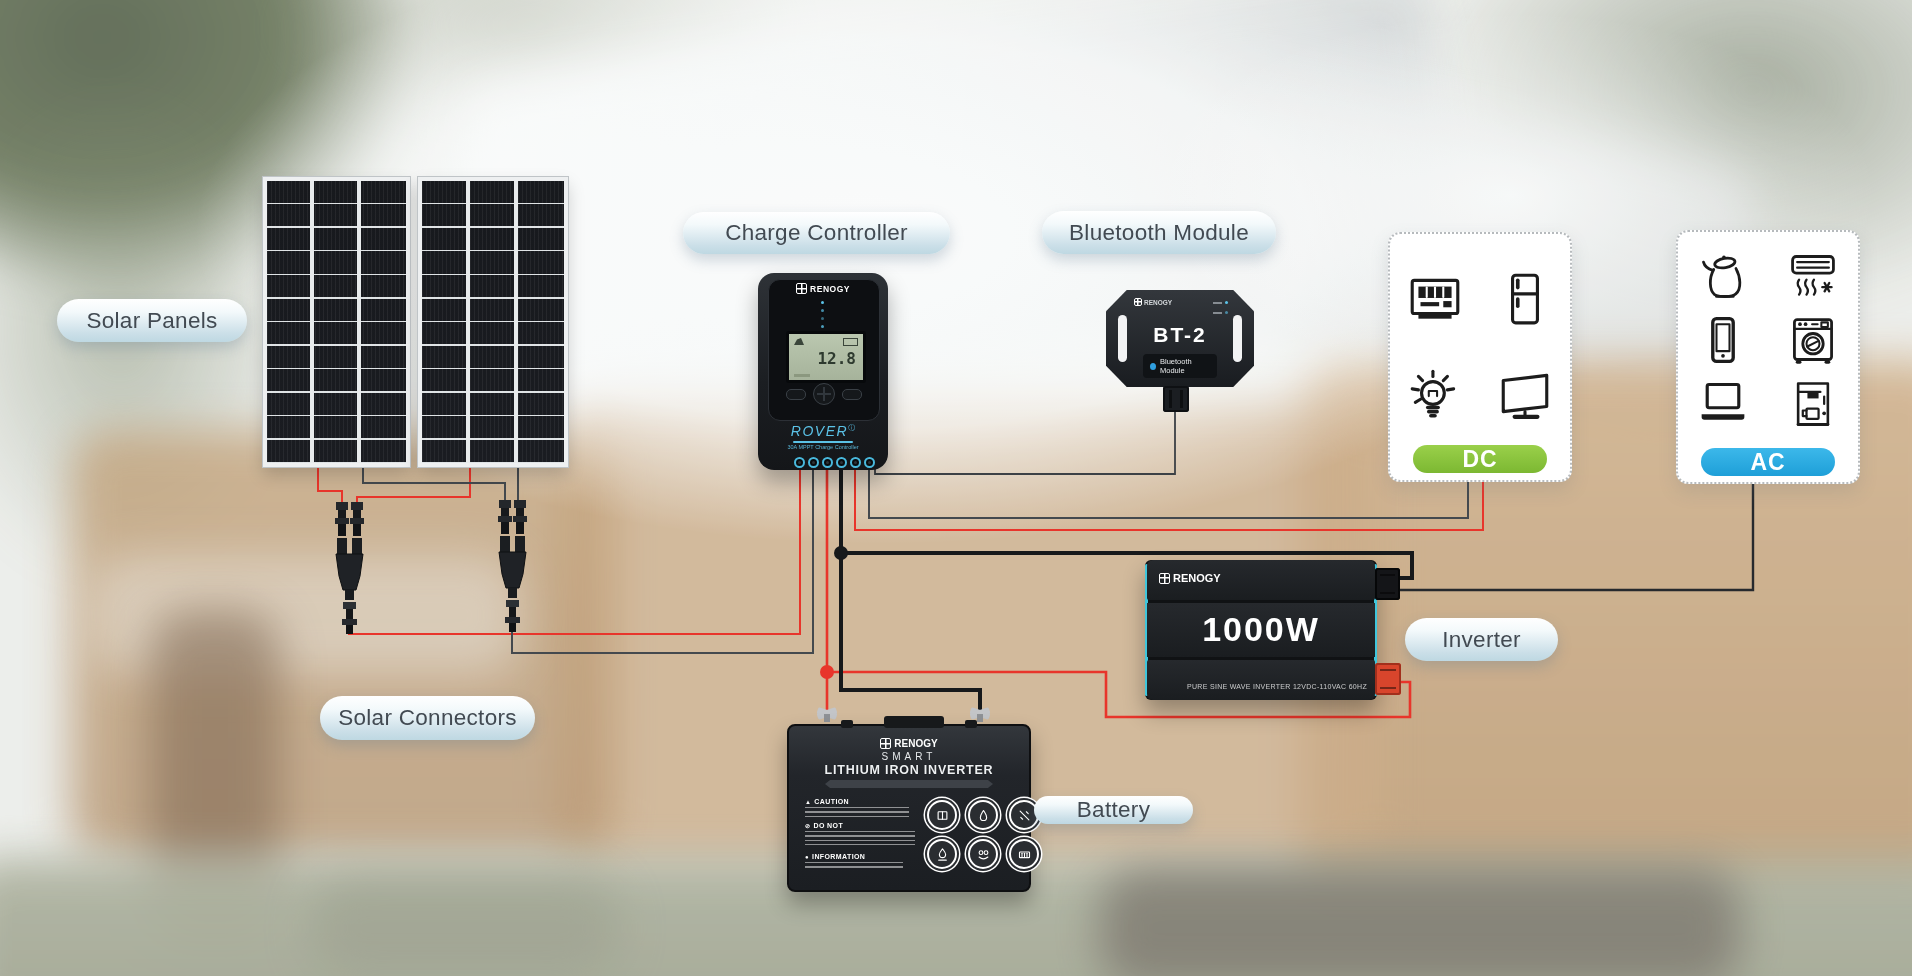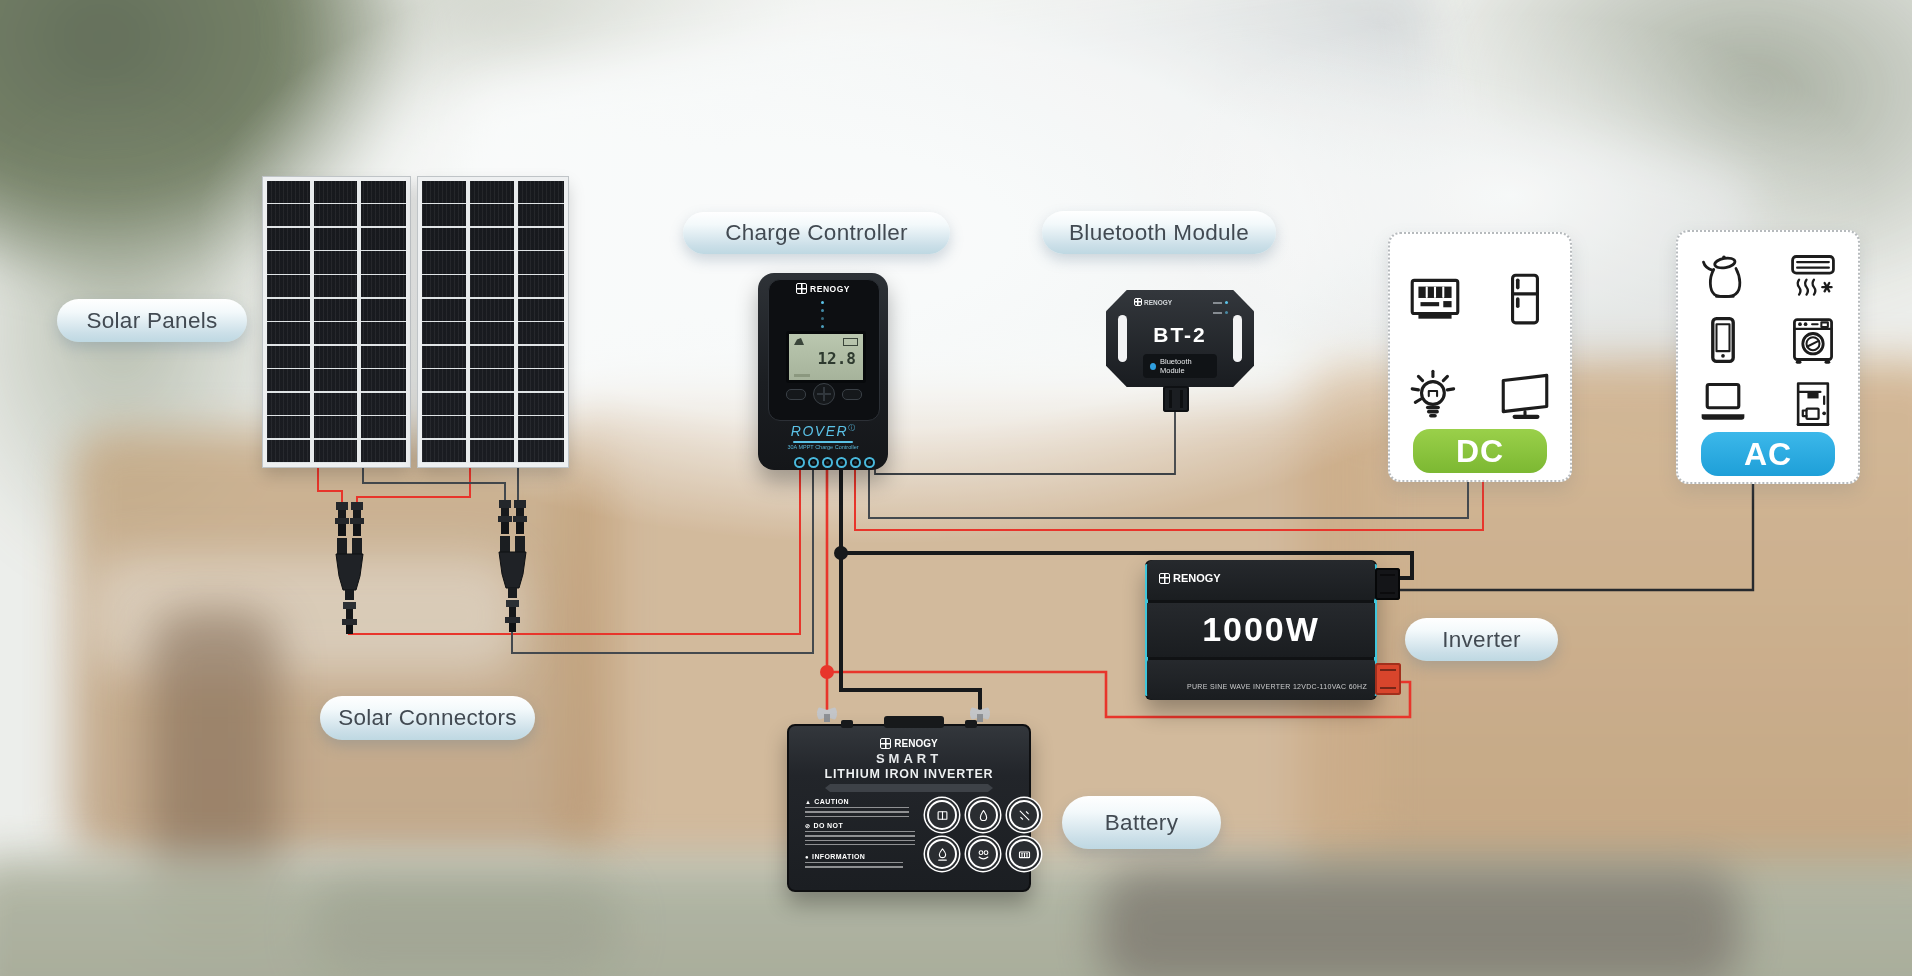--- a/index.html
+++ b/index.html
@@ -118,22 +118,22 @@
   .bt2 .cap .ctext{font-size:7.5px;color:#e8eaec;}
   .bt2conn{position:absolute;left:1163px;top:386px;width:26px;height:26px;background:#1b1e22;border-radius:3px;
     box-shadow:inset 0 0 0 2px #0e1013;}
   .bt2conn:before{content:"";position:absolute;left:6px;top:4px;width:3px;height:18px;background:#0d0f11;}
   .bt2conn:after{content:"";position:absolute;right:6px;top:4px;width:3px;height:18px;background:#0d0f11;}
 
   
   .appbox{position:absolute;background:#ffffff;border:2px dotted #b6babd;border-radius:12px;
     box-shadow:0 8px 18px rgba(100,110,120,.18);}
   .appgrid{position:absolute;left:0;right:0;display:grid;grid-template-columns:1fr 1fr;justify-items:center;align-items:center;}
-  .badge{position:absolute;left:50%;transform:translateX(-50%);width:134px;height:44px;border-radius:17px;
-    display:flex;align-items:center;justify-content:center;color:#fff;font-size:32px;font-weight:bold;letter-spacing:1px;}
+  .badge{position:absolute;left:50%;transform:translateX(-50%);width:134px;height:28px;border-radius:17px;
+    display:flex;align-items:center;justify-content:center;color:#fff;font-size:23px;font-weight:bold;letter-spacing:1px;}
   .badge-dc{background:linear-gradient(180deg,#9ad04a,#7cb832);}
   .badge-ac{background:linear-gradient(180deg,#3cb8ea,#1e9fd8);}
   .appicon{stroke:#1c1c1c;fill:none;stroke-width:3;stroke-linecap:round;stroke-linejoin:round;}
 
   
   .inverter{position:absolute;left:1145px;top:560px;width:232px;height:140px;border-radius:6px;
     background:#101214;box-shadow:0 12px 22px rgba(0,0,0,.3);}
   .inverter .edge{position:absolute;top:4px;bottom:4px;width:3px;background:#3fc6dc;border-radius:2px;}
   .inverter .slab{position:absolute;left:2px;right:2px;background:linear-gradient(180deg,#26292d,#1a1d20);}
   .inverter .s1{top:0;height:40px;border-radius:6px 6px 2px 2px;}
@@ -154,21 +154,21 @@
     background:linear-gradient(180deg,#33373c 0%,#22252a 30%,#1b1e22 100%);
     border:2px solid #0e0f11;box-shadow:0 12px 22px rgba(0,0,0,.3);}
   .battery .handle{position:absolute;left:95px;top:-10px;width:60px;height:12px;background:#17191b;border-radius:3px;}
   .battery .tab{position:absolute;top:-6px;width:12px;height:8px;background:#17191b;border-radius:2px;}
   .bterm{position:absolute;width:20px;height:16px;}
   .bterm .wing{position:absolute;top:4px;width:20px;height:7px;background:#c3c5c8;border-radius:2px;transform:rotate(18deg);}
   .bterm .wing2{transform:rotate(-18deg);}
   .bterm .post{position:absolute;left:7px;top:8px;width:6px;height:8px;background:#8f9296;}
   .battery .lbl{position:absolute;left:0;right:0;top:12px;text-align:center;color:#fff;}
   .battery .lbl .brandrow{font-size:10px;}
-  .battery .smart{font-size:13px;letter-spacing:4px;color:#e7eaec;margin-top:2px;font-weight:bold;}
+  .battery .smart{font-size:10px;letter-spacing:4px;color:#e7eaec;margin-top:2px;font-weight:normal;}
   .battery .lifepo{font-size:12.5px;font-weight:bold;letter-spacing:.8px;color:#eef1f3;
     text-shadow:0 0 1px #0a0b0c;margin-top:1px;}
   .battery .banner{margin:3px auto 0;width:168px;height:8px;background:#3e4248;border-radius:2px;
     clip-path:polygon(3% 0,97% 0,100% 50%,97% 100%,3% 100%,0 50%);}
   .batsec{position:absolute;left:16px;width:112px;color:#fff;}
   .batsec .bhead{font-size:7px;font-weight:bold;letter-spacing:.4px;display:flex;align-items:center;gap:3px;}
   .batsec .bmark{font-size:6px;}
   .batsec .blines{margin-top:2px;height:11px;
     background:repeating-linear-gradient(180deg,rgba(255,255,255,.5) 0 1.2px,rgba(0,0,0,0) 1.2px 4.4px);}
   .bicons{position:absolute;left:138px;top:74px;display:grid;grid-template-columns:repeat(3,1fr);gap:9px 11px;}
@@ -527,16 +527,16 @@
             <line x1="16" y1="10" x2="16" y2="15"></line>
           </svg>
       </div>
     </div>
   </div>
 
   <div class="pill" style="left:683px;top:212px;width:267px;height:42px;">Charge Controller</div>
   <div class="pill" style="left:57px;top:299px;width:190px;height:43px;">Solar Panels</div>
   <div class="pill" style="left:1042px;top:211px;width:234px;height:43px;">Bluetooth Module</div>
   <div class="pill" style="left:320px;top:668px;width:215px;height:44px;margin-top:28px;">Solar Connectors</div>
-  <div class="pill" style="left:1034px;top:796px;width:159px;height:53px;margin-left:28px;">Battery</div>
+  <div class="pill" style="left:1034px;top:796px;width:159px;height:28px;">Battery</div>
   <div class="pill" style="left:1405px;top:618px;width:153px;height:43px;">Inverter</div>
 
 </div>
 
 </body></html>

